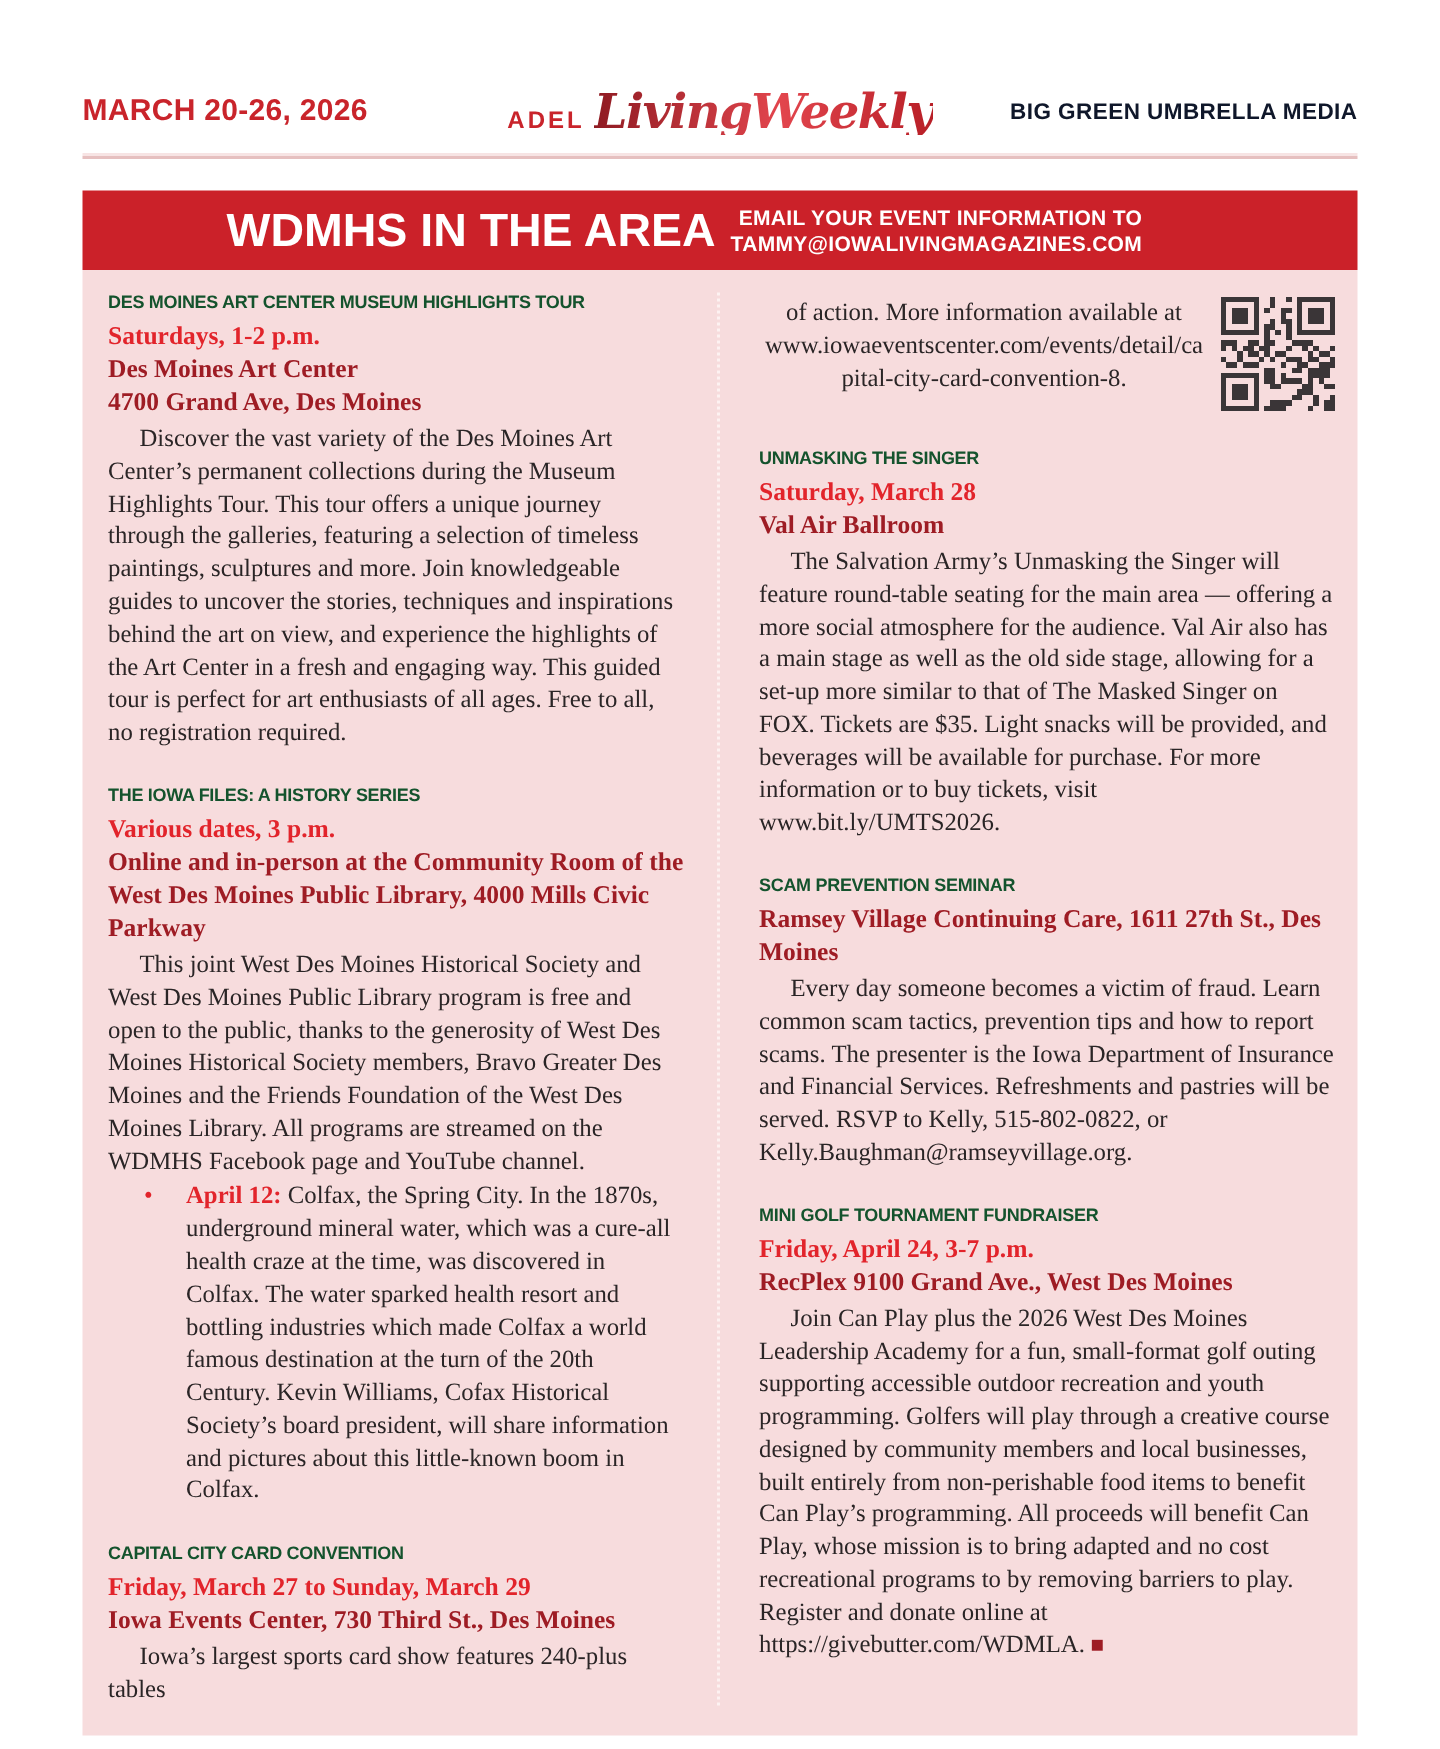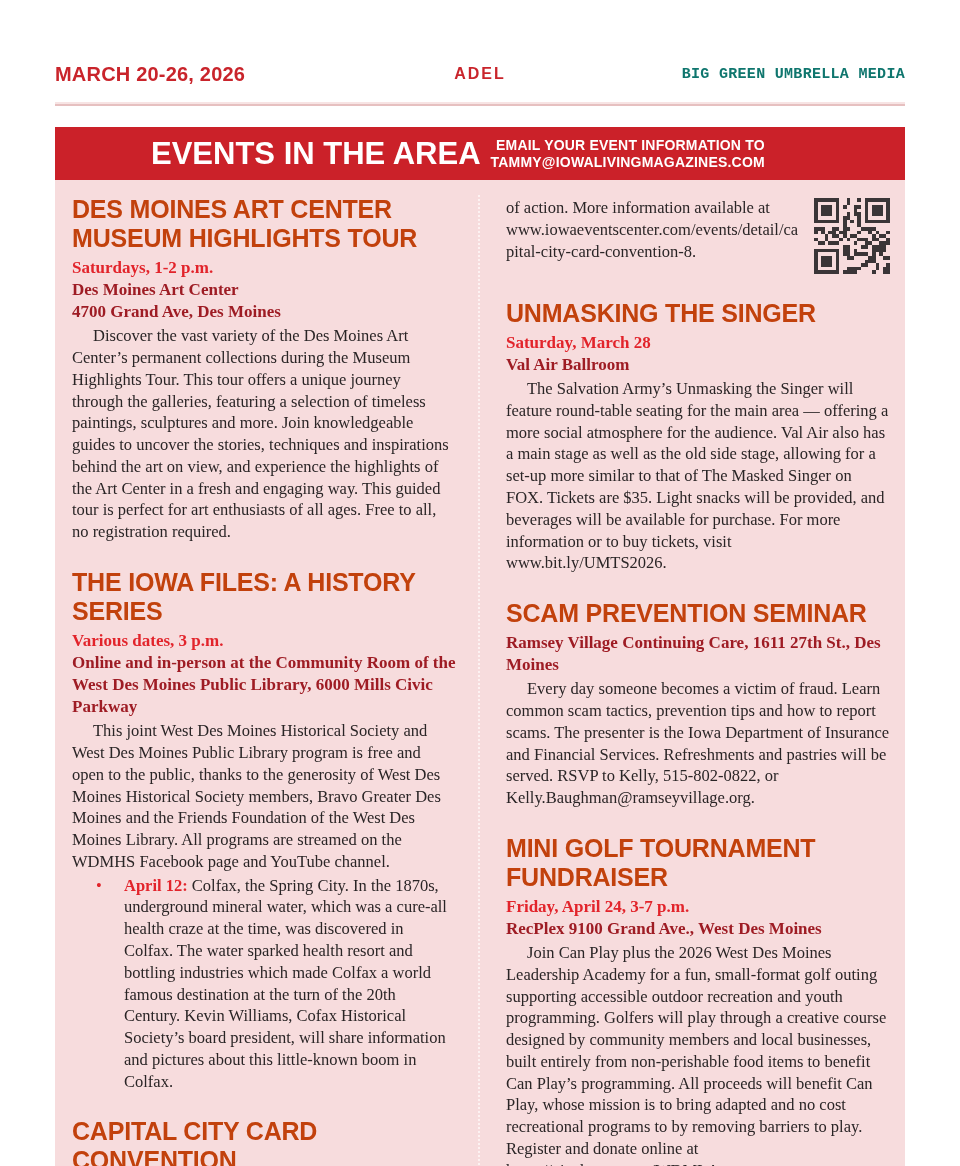--- a/index.html
+++ b/index.html
@@ -24,22 +24,22 @@
   }
   .logo-name {
     font-family:"DejaVu Serif", serif; font-style:italic; font-weight:bold;
     font-size:32px; line-height:1; letter-spacing:-1px;
     background:linear-gradient(90deg,#8f1b22,#e2454d 55%,#b81f27);
     -webkit-background-clip:text; background-clip:text; color:#b81f27;
     -webkit-text-fill-color:transparent;
   }
   .publisher {
     width:270px; text-align:right;
-    font-family:Liberation Mono, monospace; font-weight:bold;
-    font-size:15px; color:#0f766e; letter-spacing:0.3px;
+    font-family:Liberation Sans, sans-serif; font-weight:bold;
+    font-size:15px; color:#0f172a; letter-spacing:0.3px;
   }
   .masthead-rule {
     margin:6px 55px 0 55px; height:4px;
     background:linear-gradient(#f7e4e4 0 2px, #e6c0c0 2px 4px);
   }
   .banner {
     margin:21px 55px 0 55px; height:53px; background:#cb2129;
     display:flex; align-items:center;
   }
   .banner-title {
@@ -55,74 +55,75 @@
   .content {
     margin:0 55px; background:#f7dcdd; display:flex;
     min-height:934px; padding:15px 0 20px 0;
   }
   .col-left  { width:423px; padding:0 22px 0 17px; }
   .col-right { width:427px; padding:0 15px 0 26px; border-left:2px dotted #fdf2f2; }
   .event { margin-top:25px; }
   .event:first-child { margin-top:0; }
   .event-title {
     font-family:"Liberation Sans", sans-serif; font-weight:bold;
-    font-size:25px; line-height:1.16; color:#c2410c; letter-spacing:-0.2px;
+    font-size:12px; line-height:1.16; color:#14532d; letter-spacing:-0.2px;
     margin-bottom:4px;
   }
   .event-date  { font-weight:bold; font-size:17px; line-height:1.3; color:#e2242b; }
   .event-venue { font-weight:bold; font-size:17px; line-height:1.3; color:#9e1c24; }
   p.body {
     font-size:16.5px; line-height:1.32; text-indent:21px; margin-top:2px;
     overflow-wrap:break-word;
   }
   p.body.no-indent { text-indent:0; }
-  .qr-row { display:flex; justify-content:space-between; align-items:flex-start; }
+  .qr-row { display:flex; justify-content:space-between; align-items:flex-start;text-align:center; }
   .qr-row .cont-text { width:300px; }
   .cont-text p.body { overflow-wrap:anywhere; }
   .qr { width:76px; height:76px; margin-top:3px; flex:none; shape-rendering:crispEdges; }
   .bullet-row { display:flex; margin-top:2px; padding-left:24px; }
   .bullet-dot { width:28px; flex:none; color:#e2242b; font-size:16.5px; line-height:1.32; }
   .bullet-text { flex:1; font-size:16.5px; line-height:1.32; }
   .bullet-label { font-weight:bold; color:#e2242b; }
   .end-mark { color:#9e1c24; font-size:15px; }
 </style>
 </head>
 <body>
 
 <header class="masthead">
   <div class="issue-date">MARCH 20-26, 2026</div>
   <div class="logo">
     <span class="logo-prefix">ADEL</span>
+    <span class="logo-name">LivingWeekly</span>
   </div>
   <div class="publisher">BIG GREEN UMBRELLA MEDIA</div>
 </header>
 
 <div class="masthead-rule"></div>
 
 <div class="banner">
-  <div class="banner-title">EVENTS IN THE AREA</div>
+  <div class="banner-title">WDMHS IN THE AREA</div>
   <div class="banner-email">
     <div>EMAIL YOUR EVENT INFORMATION TO</div>
     <div>TAMMY@IOWALIVINGMAGAZINES.COM</div>
   </div>
 </div>
 
 <main class="content">
   <div class="col-left">
       <section class="event">
         <h2 class="event-title">DES MOINES ART CENTER MUSEUM HIGHLIGHTS TOUR</h2>
         <div class="event-date">Saturdays, 1-2 p.m.</div>
         <div class="event-venue">Des Moines Art Center</div>
         <div class="event-venue">4700 Grand Ave, Des Moines</div>
         <p class="body">Discover the vast variety of the Des Moines Art Center’s permanent collections during the Museum Highlights Tour. This tour offers a unique journey through the galleries, featuring a selection of timeless paintings, sculptures and more. Join knowledgeable guides to uncover the stories, techniques and inspirations behind the art on view, and experience the highlights of the Art Center in a fresh and engaging way. This guided tour is perfect for art enthusiasts of all ages. Free to all, no registration required.</p>
       </section>
       <section class="event">
         <h2 class="event-title">THE IOWA FILES: A HISTORY SERIES</h2>
         <div class="event-date">Various dates, 3 p.m.</div>
-        <div class="event-venue">Online and in-person at the Community Room of the West Des Moines Public Library, 6000 Mills Civic Parkway</div>
+        <div class="event-venue">Online and in-person at the Community Room of the West Des Moines Public Library, 4000 Mills Civic Parkway</div>
         <p class="body">This joint West Des Moines Historical Society and West Des Moines Public Library program is free and open to the public, thanks to the generosity of West Des Moines Historical Society members, Bravo Greater Des Moines and the Friends Foundation of the West Des Moines Library. All programs are streamed on the WDMHS Facebook page and YouTube channel.</p>
         <div class="bullet-row">
           <span class="bullet-dot">•</span>
           <div class="bullet-text"><span class="bullet-label">April 12: </span><span>Colfax, the Spring City. In the 1870s, underground mineral water, which was a cure-all health craze at the time, was discovered in Colfax. The water sparked health resort and bottling industries which made Colfax a world famous destination at the turn of the 20th Century. Kevin Williams, Cofax Historical Society’s board president, will share information and pictures about this little-known boom in Colfax.</span></div>
         </div>
       </section>
       <section class="event">
         <h2 class="event-title">CAPITAL CITY CARD CONVENTION</h2>
         <div class="event-date">Friday, March 27 to Sunday, March 29</div>
         <div class="event-venue">Iowa Events Center, 730 Third St., Des Moines</div>

